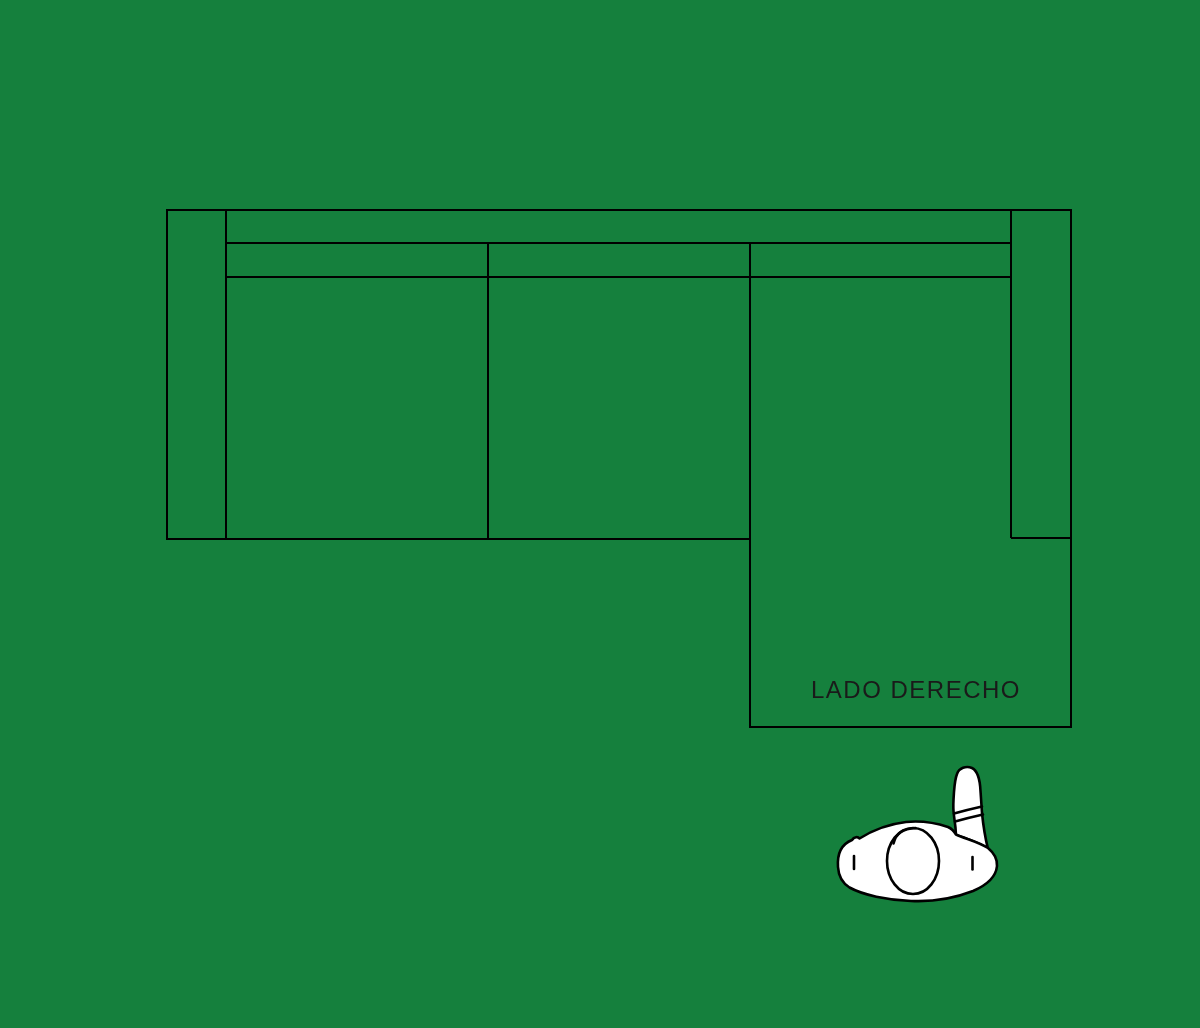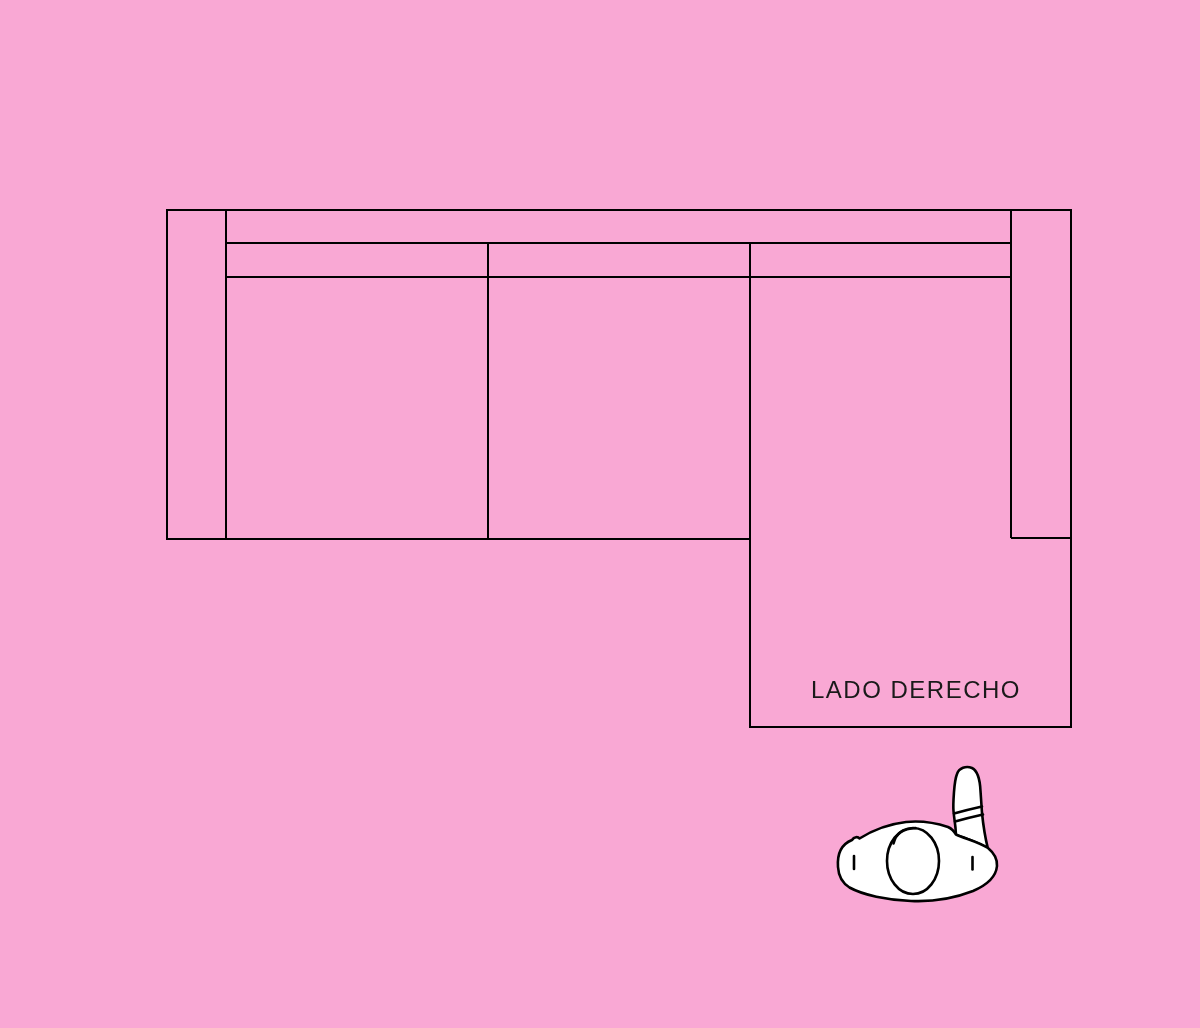--- a/index.html
+++ b/index.html
@@ -5,21 +5,21 @@
 <style>
   html, body {
     margin: 0;
     padding: 0;
     background: #ffffff;
   }
   .canvas {
     position: relative;
     width: 1200px;
     height: 1028px;
-    background: #f9a8d4;
+    background: #15803d;
     overflow: hidden;
     font-family: "Liberation Sans", sans-serif;
   }
   svg text {
     font-family: "Liberation Sans", sans-serif;
     font-weight: 400;
   }
 </style>
 </head>
 <body>

